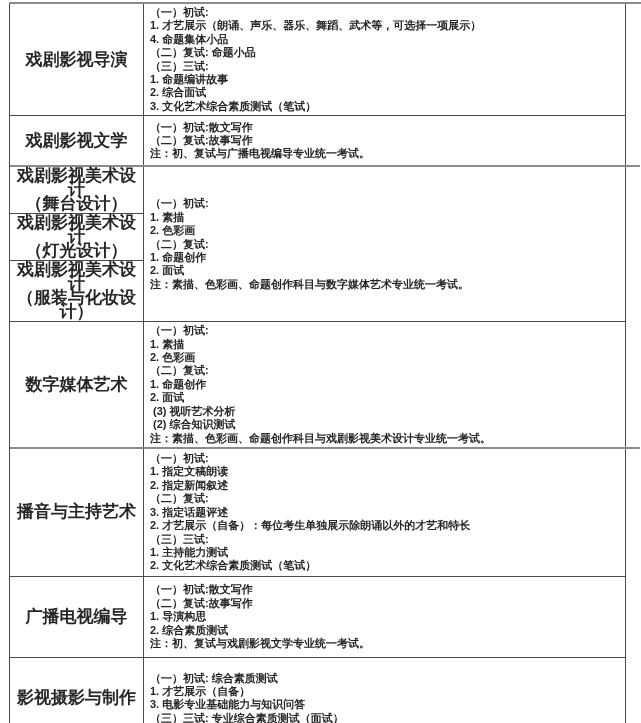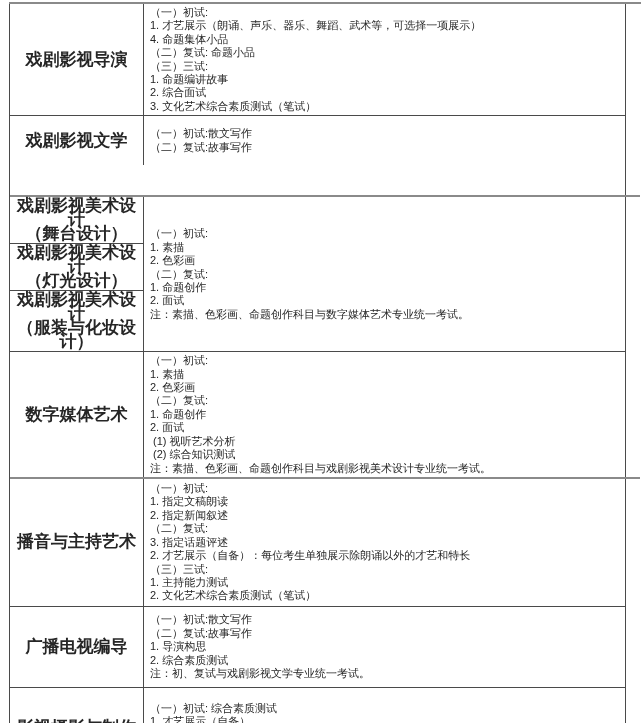--- a/index.html
+++ b/index.html
@@ -77,20 +77,21 @@
     display: flex;
     flex-direction: column;
     justify-content: center;
     padding: 2px 4px 2px 6px;
     box-sizing: border-box;
   }
   .content-line {
     font-size: 11px;
     line-height: 13.4px;
     white-space: pre-wrap;
+    font-weight: bold;
   }
 </style>
 </head>
 <body>
 
 <div class="page" style="--bg: #ffffff; --text: #262626; --border: #4a4a4a; --section: #8a8a8a;">
   <div class="exam-table" id="exam-table">
       <div class="trow" style="min-height: 109px;">
         <div class="major-col">
           <div class="major-cell">戏剧影视导演</div>
@@ -106,23 +107,24 @@
           <div class="content-line">3. 文化艺术综合素质测试（笔试）</div>
         </div>
       </div>
       <div class="trow" style="min-height: 50px;">
         <div class="major-col">
           <div class="major-cell">戏剧影视文学</div>
         </div>
         <div class="content-col">
           <div class="content-line">（一）初试:散文写作</div>
           <div class="content-line">（二）复试:故事写作</div>
+          <div class="content-line">注：初、复试与广播电视编导专业统一考试。</div>
         </div>
       </div>
-      <div class="trow thick-top" style="min-height: 142px; margin-top: 30px;">
+      <div class="trow thick-top" style="min-height: 142px;">
         <span class="overhang"></span>
         <div class="major-col">
           <div class="major-cell">戏剧影视美术设计
 （舞台设计）</div>
           <div class="major-cell">戏剧影视美术设计
 （灯光设计）</div>
           <div class="major-cell">戏剧影视美术设计
 （服装与化妆设计）</div>
         </div>
         <div class="content-col">
@@ -139,21 +141,21 @@
         <div class="major-col">
           <div class="major-cell">数字媒体艺术</div>
         </div>
         <div class="content-col">
           <div class="content-line">（一）初试:</div>
           <div class="content-line">1. 素描</div>
           <div class="content-line">2. 色彩画</div>
           <div class="content-line">（二）复试:</div>
           <div class="content-line">1. 命题创作</div>
           <div class="content-line">2. 面试</div>
-          <div class="content-line"> (1) 视听艺术分析</div>
+          <div class="content-line"> (3) 视听艺术分析</div>
           <div class="content-line"> (2) 综合知识测试</div>
           <div class="content-line">注：素描、色彩画、命题创作科目与戏剧影视美术设计专业统一考试。</div>
         </div>
       </div>
       <div class="trow thick-top" style="min-height: 129px;">
         <span class="overhang"></span>
         <div class="major-col">
           <div class="major-cell">播音与主持艺术</div>
         </div>
         <div class="content-col">

